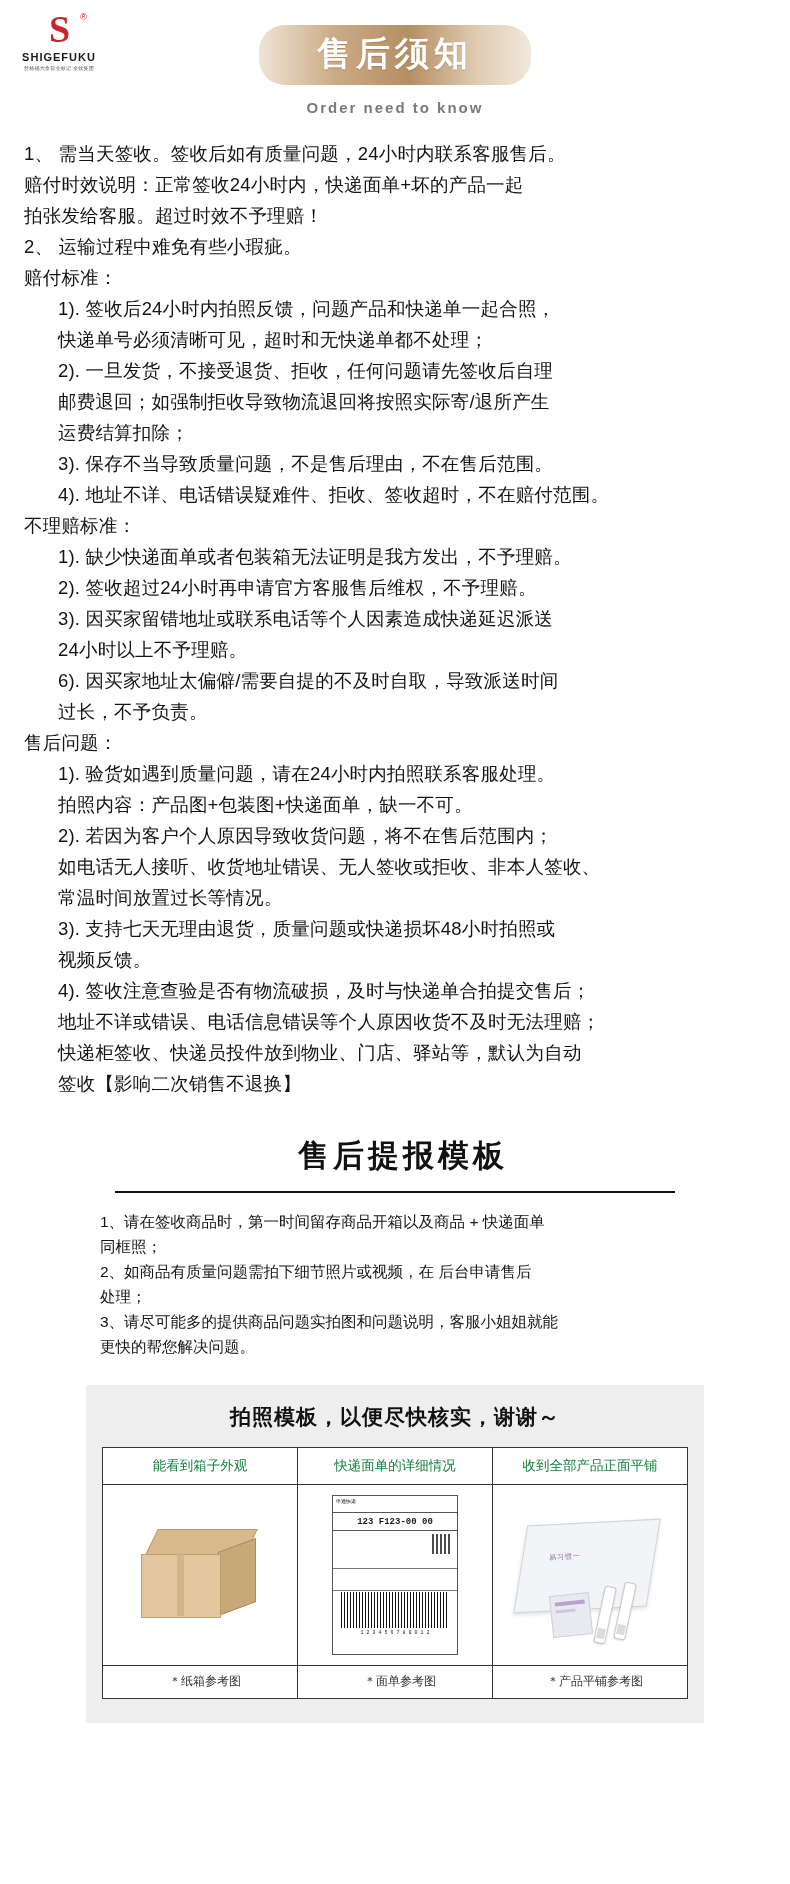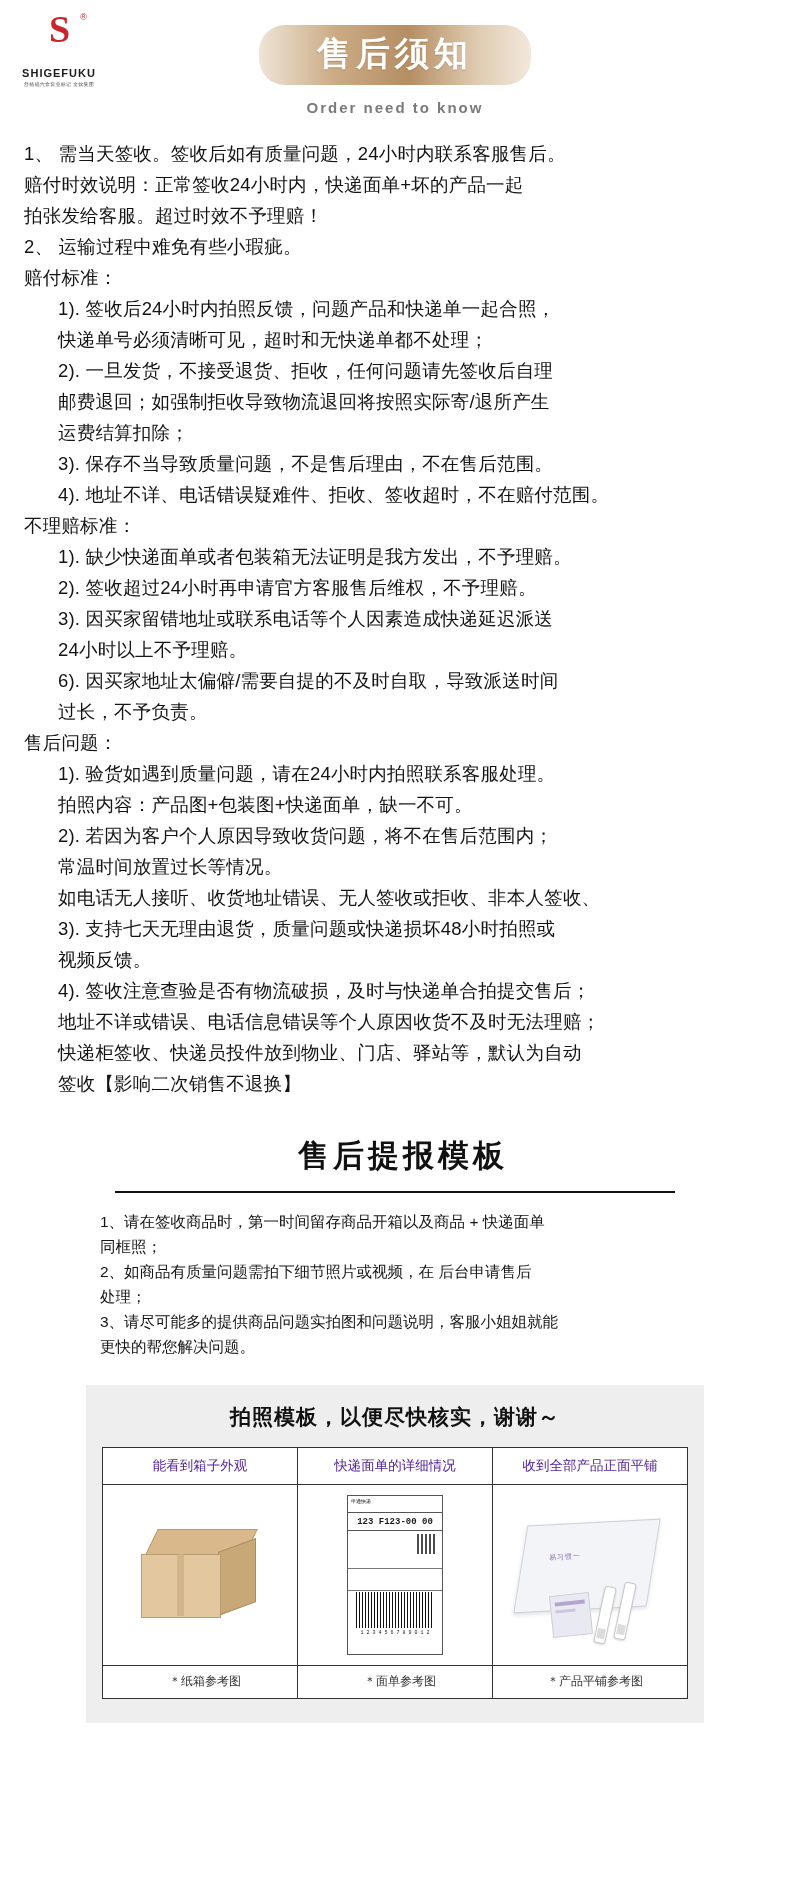--- a/index.html
+++ b/index.html
@@ -50,21 +50,21 @@
     right: -6px;
     top: 2px;
     font-size: 9px;
     color: #c9252d;
   }
   .logo-name {
     font-size: 11px;
     letter-spacing: 1px;
     color: #1a1a1a;
     font-weight: bold;
-    margin-top: 17px;
+    margin-top: 1px;
   }
   .logo-sub {
     font-size: 5.5px;
     color: #555;
     letter-spacing: 0.2px;
     margin-top: 2px;
     transform: scale(0.92);
   }
 
   
@@ -159,21 +159,21 @@
     border-right: 1px solid #333;
     display: flex;
     flex-direction: column;
   }
   .cell:last-child { border-right: none; }
   .cell-head {
     text-align: center;
     font-size: 13.5px;
     padding: 9px 2px;
     border-bottom: 1px solid #333;
-    color: #4c1d95;
+    color: #15803d;
     font-weight: normal;
   }
   .cell-body {
     height: 180px;
     position: relative;
     display: flex;
     align-items: center;
     justify-content: center;
     overflow: hidden;
   }
@@ -206,21 +206,21 @@
     background: #c9a877; border: 1px solid #ab8c61;
     transform: skewY(-20deg);
   }
   .box .tapev {
     position: absolute; left: 36px; top: 25px; width: 7px; height: 62px;
     background: #cdb085; opacity: .8;
   }
 
   
   .label-doc {
-    width: 96px;
+    width: 126px;
     height: 160px;
     background: #fff;
     border: 1px solid #555;
     position: relative;
     font-size: 4px;
     box-sizing: border-box;
   }
   .label-doc .hdr {
     position: absolute; left: 0; top: 0; right: 0; height: 17px;
     border-bottom: 1px solid #555; font-size: 5px; color: #222;
@@ -327,22 +327,22 @@
       <p class="indent1">1). 缺少快递面单或者包装箱无法证明是我方发出，不予理赔。</p>
       <p class="indent1">2). 签收超过24小时再申请官方客服售后维权，不予理赔。</p>
       <p class="indent1">3). 因买家留错地址或联系电话等个人因素造成快递延迟派送</p>
       <p class="indent1">24小时以上不予理赔。</p>
       <p class="indent1">6). 因买家地址太偏僻/需要自提的不及时自取，导致派送时间</p>
       <p class="indent1">过长，不予负责。</p>
       <p>售后问题：</p>
       <p class="indent1">1). 验货如遇到质量问题，请在24小时内拍照联系客服处理。</p>
       <p class="indent1">拍照内容：产品图+包装图+快递面单，缺一不可。</p>
       <p class="indent1">2). 若因为客户个人原因导致收货问题，将不在售后范围内；</p>
+      <p class="indent1">如电话无人接听、收货地址错误、无人签收或拒收、非本人签收、</p>
       <p class="indent1">常温时间放置过长等情况。</p>
-      <p class="indent1">如电话无人接听、收货地址错误、无人签收或拒收、非本人签收、</p>
       <p class="indent1">3). 支持七天无理由退货，质量问题或快递损坏48小时拍照或</p>
       <p class="indent1">视频反馈。</p>
       <p class="indent1">4). 签收注意查验是否有物流破损，及时与快递单合拍提交售后；</p>
       <p class="indent1">地址不详或错误、电话信息错误等个人原因收货不及时无法理赔；</p>
       <p class="indent1">快递柜签收、快递员投件放到物业、门店、驿站等，默认为自动</p>
       <p class="indent1">签收【影响二次销售不退换】</p>
     </div>
 
   <div class="tpl-title">售后提报模板</div>
   <div class="tpl-rule"></div>

